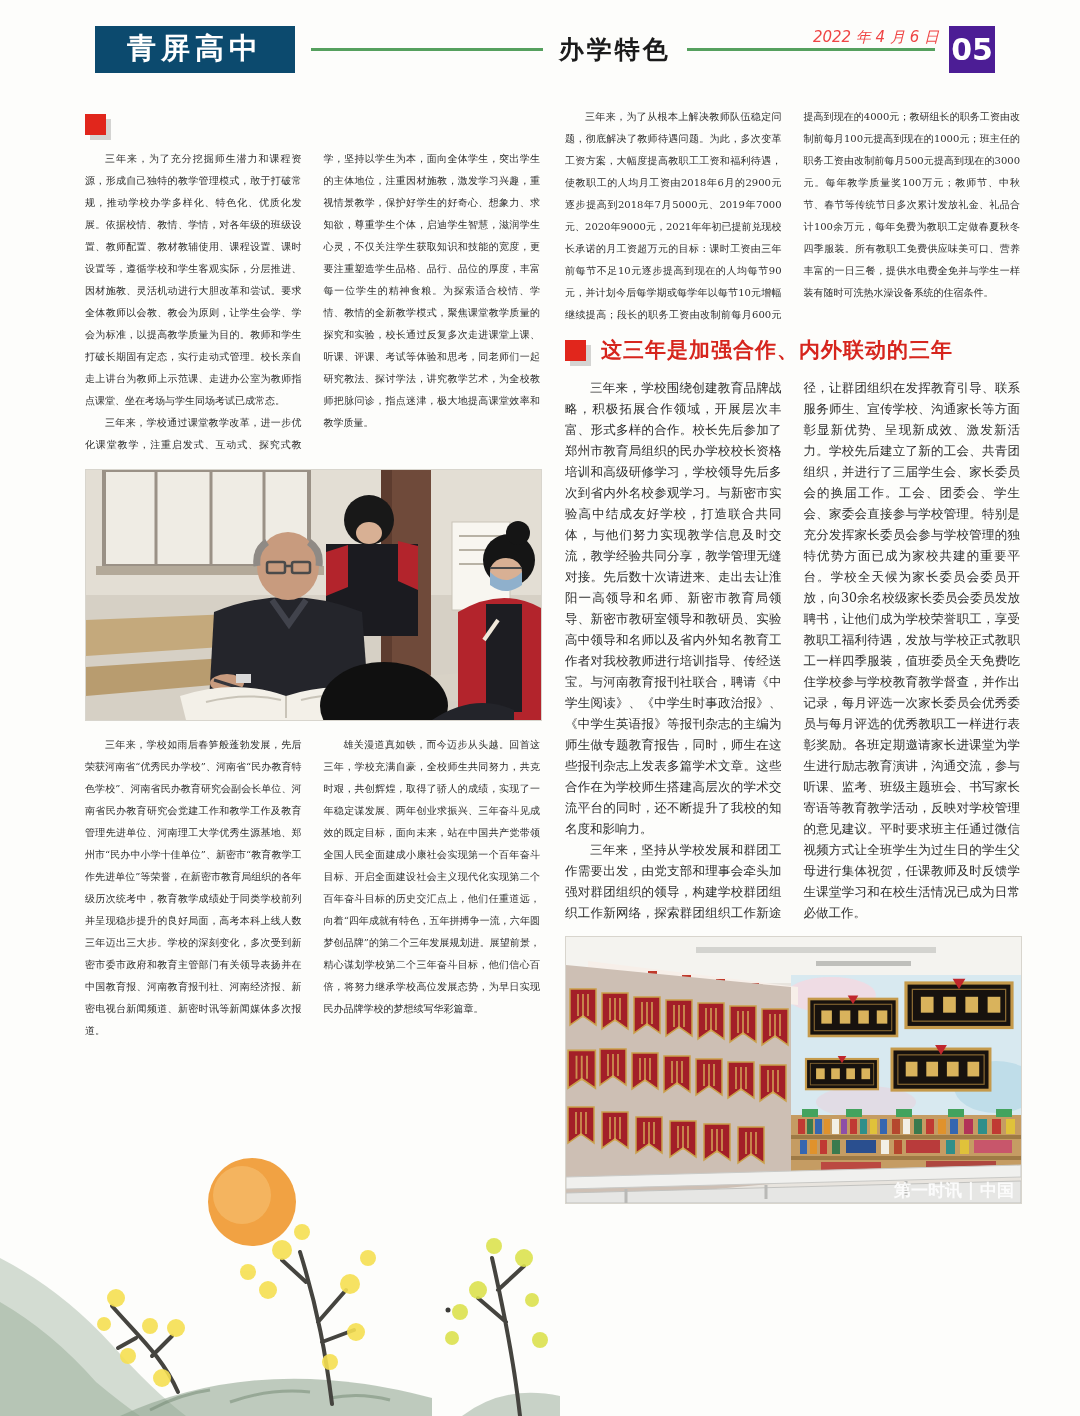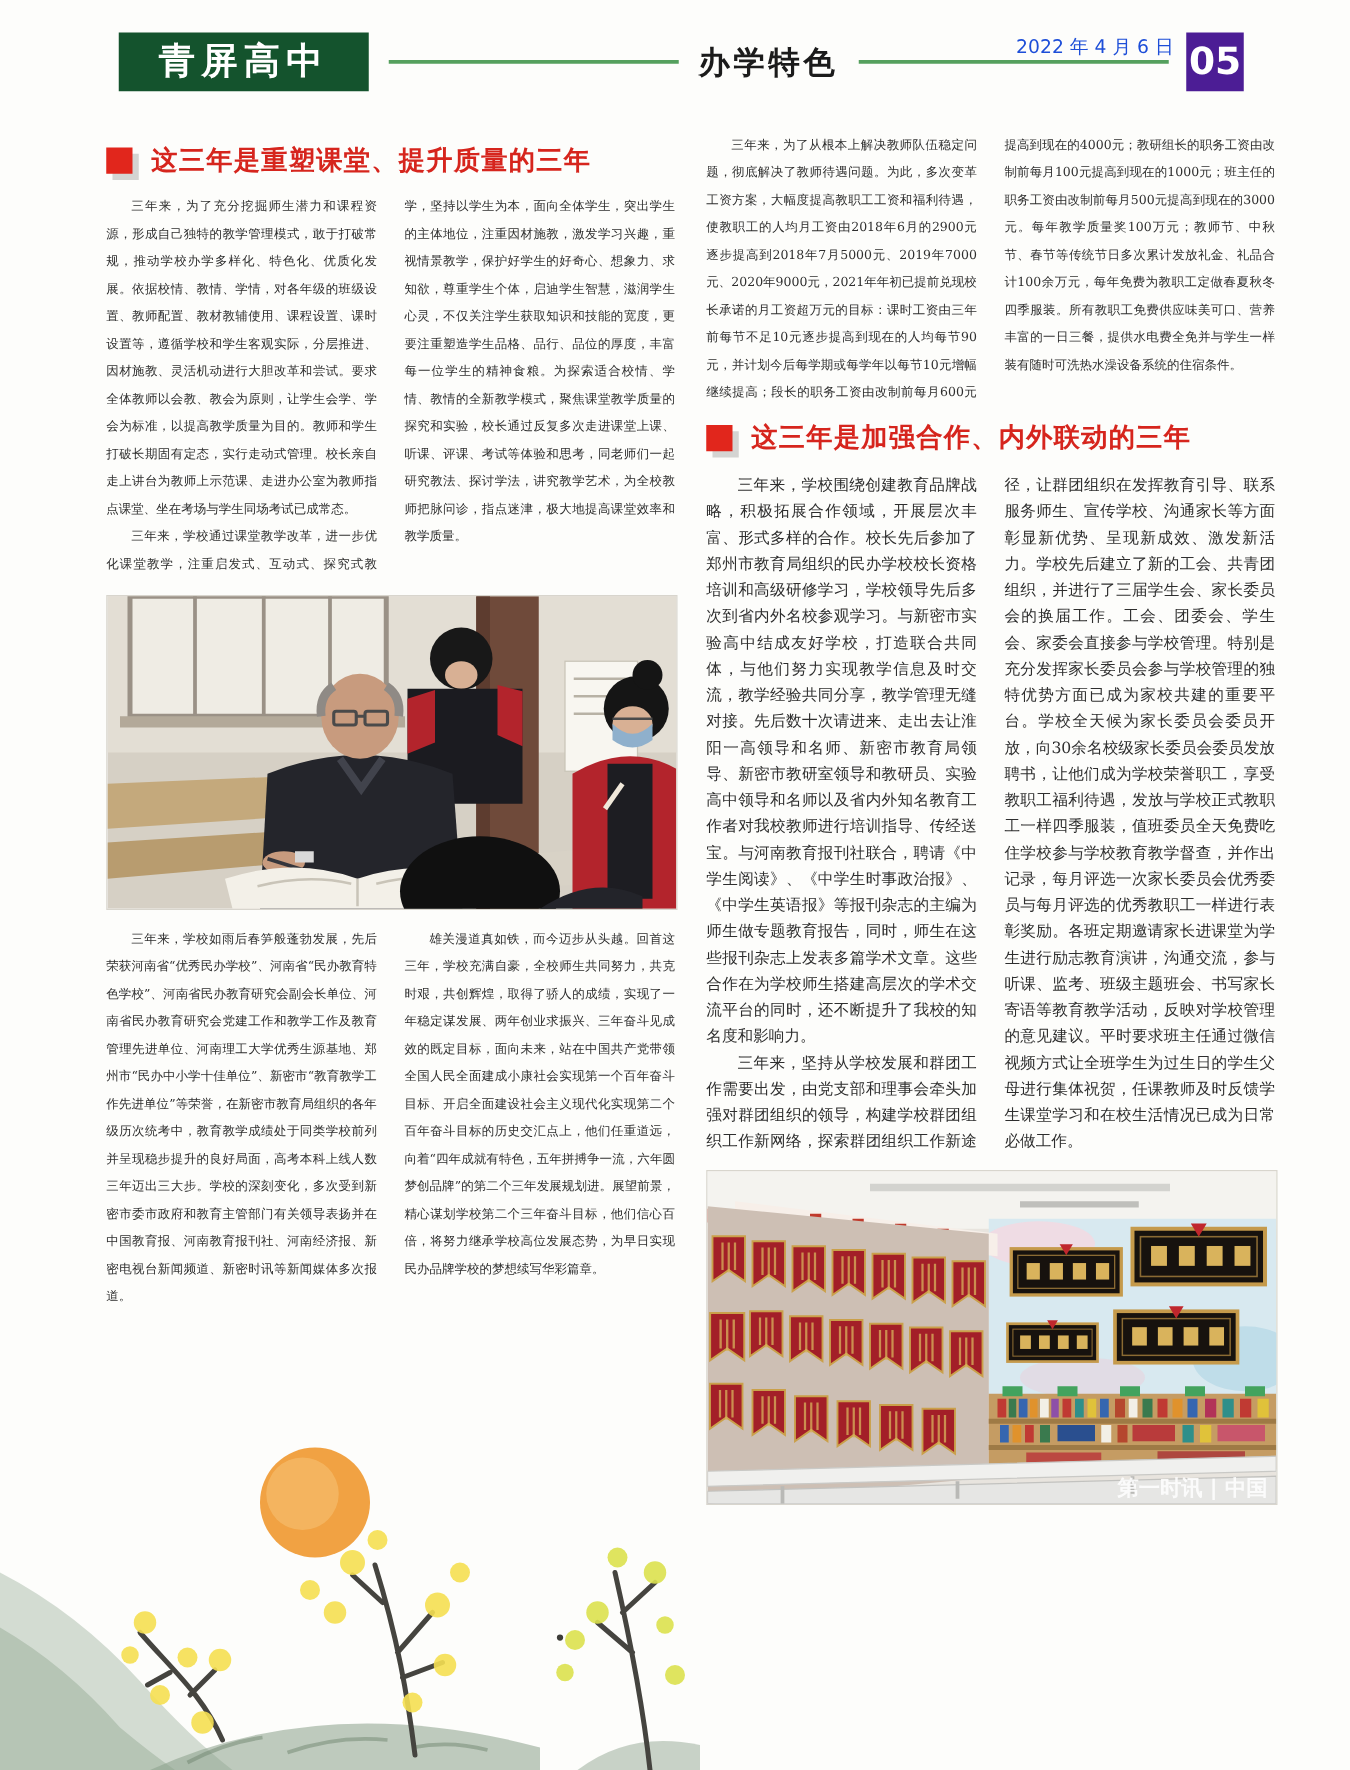--- a/index.html
+++ b/index.html
@@ -1,29 +1,29 @@
 <!DOCTYPE html>
 <html lang="zh"><head>
 <meta charset="utf-8">
 <style>
   html,body{margin:0;padding:0;background:#e9e9e9;}
   .page{position:relative;width:1080px;height:1416px;margin:0 auto;background:#fdfdfb;
         font-family:"DejaVu Serif", serif;overflow:hidden;}
   
   .hdr{position:absolute;left:95px;top:24px;width:900px;height:50px;display:flex;align-items:center;z-index:3;}
-  .masthead{width:200px;height:47px;background:#14532d;color:#fff;display:flex;align-items:center;
+  .masthead{width:200px;height:47px;background:#0c4a6e;color:#fff;display:flex;align-items:center;
             justify-content:center;font-family:"DejaVu Sans",sans-serif;font-weight:bold;font-size:29px;
             letter-spacing:5px;flex:none;}
   .rule{flex:1;height:3px;background:#55a05e;margin:0 16px;}
   .rule-wrap{flex:1.2;position:relative;display:flex;align-items:center;}
   .rule-wrap .rule{flex:1;margin:0 14px 0 16px;}
   .sec-title{font-family:"DejaVu Sans",sans-serif;font-weight:bold;font-size:25px;color:#1b1b1b;
              letter-spacing:3px;flex:none;}
   .issue-date{position:absolute;right:10px;top:-20px;font-family:"DejaVu Sans",sans-serif;
-              font-size:15px;color:#1d4ed8;white-space:nowrap;}
+              font-size:15px;color:#ef4444;white-space:nowrap;font-style:italic;}
   .page-num{width:46px;height:47px;background:#4c1d95;color:#fff;display:flex;align-items:center;
             justify-content:center;font-family:"DejaVu Sans",sans-serif;font-weight:bold;font-size:30px;flex:none;}
   
   .main{position:absolute;top:106px;left:85px;width:935px;display:grid;
         grid-template-columns:455px 455px;column-gap:25px;z-index:2;}
   .half{min-width:0;}
   .art-head{display:flex;align-items:center;gap:15px;margin:8px 0 13px;}
   .bullet{width:21px;height:21px;background:#e1261c;box-shadow:5px 5px 0 0 #d4d4d2;flex:none;}
   .art-title{font-family:"DejaVu Sans",sans-serif;font-weight:bold;font-size:21px;color:#d6251d;
              letter-spacing:1px;white-space:nowrap;}
@@ -53,21 +53,20 @@
     <div class="page-num">05</div>
   </div>
 
   <div class="main">
 
     <div class="half">
 
       <div>
         <div class="art-head">
           <span class="bullet"></span>
-          <span class="art-title">这三年是重塑课堂、提升质量的三年</span>
         </div>
         <div class="art-body">
           <p>三年来，为了充分挖掘师生潜力和课程资源，形成自己独特的教学管理模式，敢于打破常规，推动学校办学多样化、特色化、优质化发展。依据校情、教情、学情，对各年级的班级设置、教师配置、教材教辅使用、课程设置、课时设置等，遵循学校和学生客观实际，分层推进、因材施教、灵活机动进行大胆改革和尝试。要求全体教师以会教、教会为原则，让学生会学、学会为标准，以提高教学质量为目的。教师和学生打破长期固有定态，实行走动式管理。校长亲自走上讲台为教师上示范课、走进办公室为教师指点课堂、坐在考场与学生同场考试已成常态。</p>
           <p>三年来，学校通过课堂教学改革，进一步优化课堂教学，注重启发式、互动式、探究式教学，坚持以学生为本，面向全体学生，突出学生的主体地位，注重因材施教，激发学习兴趣，重视情景教学，保护好学生的好奇心、想象力、求知欲，尊重学生个体，启迪学生智慧，滋润学生心灵，不仅关注学生获取知识和技能的宽度，更要注重塑造学生品格、品行、品位的厚度，丰富每一位学生的精神食粮。为探索适合校情、学情、教情的全新教学模式，聚焦课堂教学质量的探究和实验，校长通过反复多次走进课堂上课、听课、评课、考试等体验和思考，同老师们一起研究教法、探讨学法，讲究教学艺术，为全校教师把脉问诊，指点迷津，极大地提高课堂效率和教学质量。</p>
         </div>
       </div>
 
       <figure>
         <svg class="photo-frame" viewBox="0 0 455 250" width="455" height="250" xmlns="http://www.w3.org/2000/svg">
           <rect width="455" height="250" fill="#d6d0c5"></rect>

